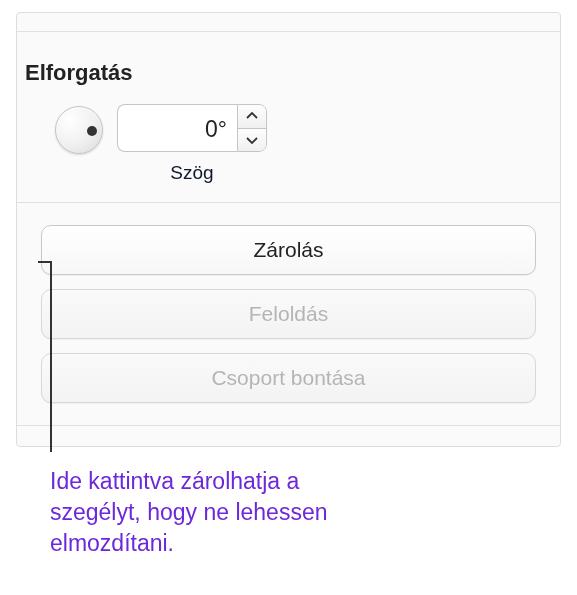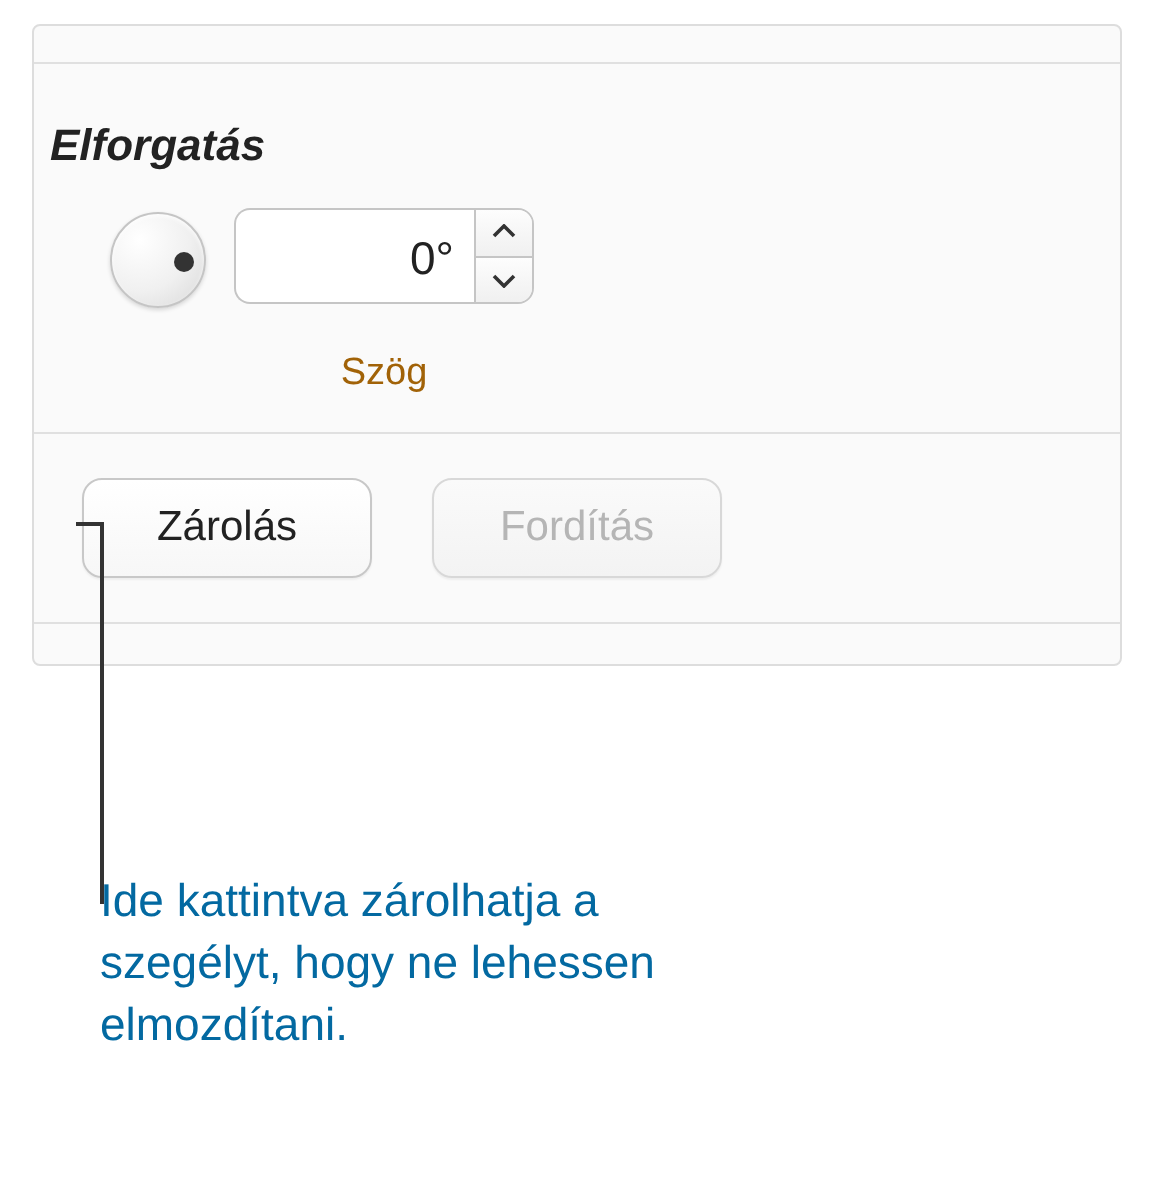--- a/index.html
+++ b/index.html
@@ -20,30 +20,29 @@
     .divider {
       border: none;
       border-top: 1px solid #e0e0e0;
       margin: 0;
     }
     .section-title {
       font-size: 22px;
       font-weight: 600;
       color: #222;
       padding: 28px 0 18px 8px;
-      font-style: italic;
     }
     .rotate-row {
       display: flex;
       align-items: flex-start;
       gap: 14px;
       padding: 0 20px 18px 38px;
     }
     .rotate-group { display: flex; flex-direction: column; align-items: center; gap: 4px; }
-    .control-label { font-size: 19px; color: #a16207; margin-top: 20px; }
+    .control-label { font-size: 19px; color: #0f172a; margin-top: 6px; }
     .dial {
       width: 48px; height: 48px;
       border-radius: 50%;
       background: radial-gradient(ellipse at 30% 28%, #ffffff, #f0f0f0 55%, #d8d8d8);
       border: 1px solid #c5c5c5;
       position: relative;
       box-shadow: inset 0 1px 2px rgba(255,255,255,0.8), 0 1px 2px rgba(0,0,0,0.15);
       margin-top: 2px;
     }
     .dial::after {
@@ -90,21 +89,21 @@
       border: 1px solid #c5c5c5;
       background: linear-gradient(#fefefe, #f6f6f6);
       display: flex; align-items: center; justify-content: center;
       cursor: pointer;
     }
     .flip-btn:first-child { border-radius: 8px 0 0 8px; border-right: none; }
     .flip-btn:last-child { border-radius: 0 8px 8px 0; }
     .flip-btn svg { width: 38px; height: 30px; }
     .btn-grid {
       display: grid;
-      grid-template-columns: 1fr 1fr 1fr;
+      grid-template-columns: 1fr;
       gap: 14px 30px;
       padding: 22px 24px 22px 24px;
     }
     .pill-btn {
       height: 50px;
       border: 1px solid #c8c8c8;
       border-radius: 10px;
       background: linear-gradient(#ffffff, #f7f7f7);
       font-size: 21px;
       color: #222;
@@ -130,24 +129,24 @@
       position: absolute;
       left: 38px;
       top: 261px;
       width: 14px;
       height: 2px;
       background: #333;
     }
     .callout-text {
       position: absolute;
       left: 50px;
-      top: 435px;
+      top: 466px;
       font-size: 23px;
       line-height: 1.35;
-      color: #0369a1;
+      color: #6d28d9;
       max-width: 330px;
     }
   </style>
 </head>
 <body>
 
 <div class="panel">
   <hr class="divider" style="margin-top:18px">
   <div class="section-title">Elforgatás</div>
 
@@ -172,21 +171,22 @@
       </div>
       <div class="control-label">Szög</div>
     </div>
 
   </div>
 
   <hr class="divider">
 
   <div class="btn-grid">
     <div class="pill-btn">Zárolás</div>
-    <div class="pill-btn disabled">Fordítás</div>
+    <div class="pill-btn disabled">Feloldás</div>
+    <div class="pill-btn disabled">Csoport bontása</div>
   </div>
 
   <hr class="divider">
 </div>
 
 <div class="callout-tick"></div>
 <div class="callout-line"></div>
 <div class="callout-text">Ide kattintva zárolhatja a szegélyt, hogy ne lehessen elmozdítani.</div>
 
 </body></html>

